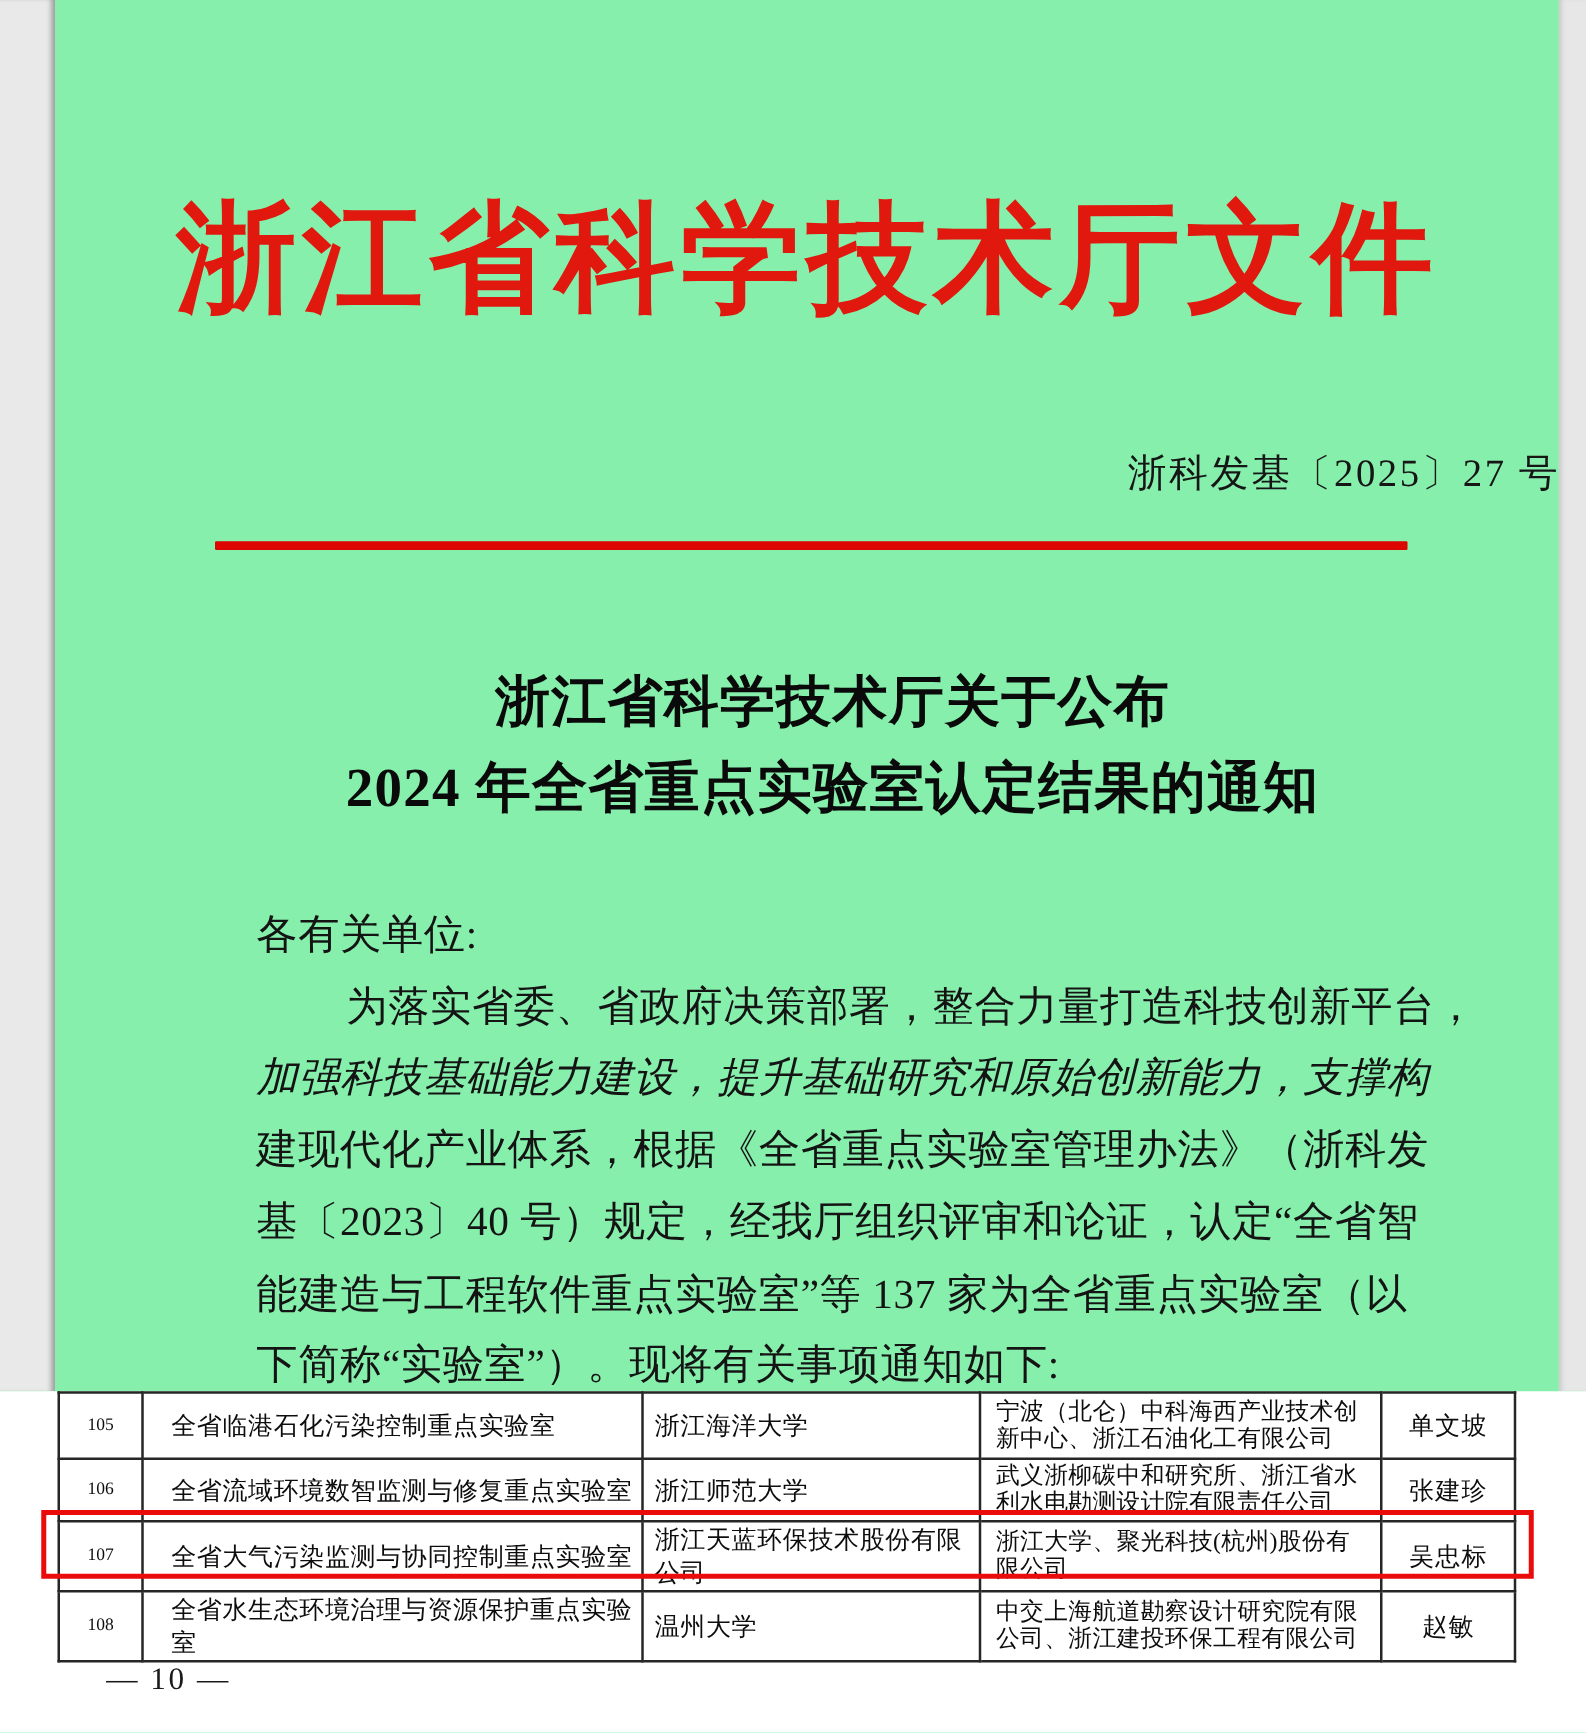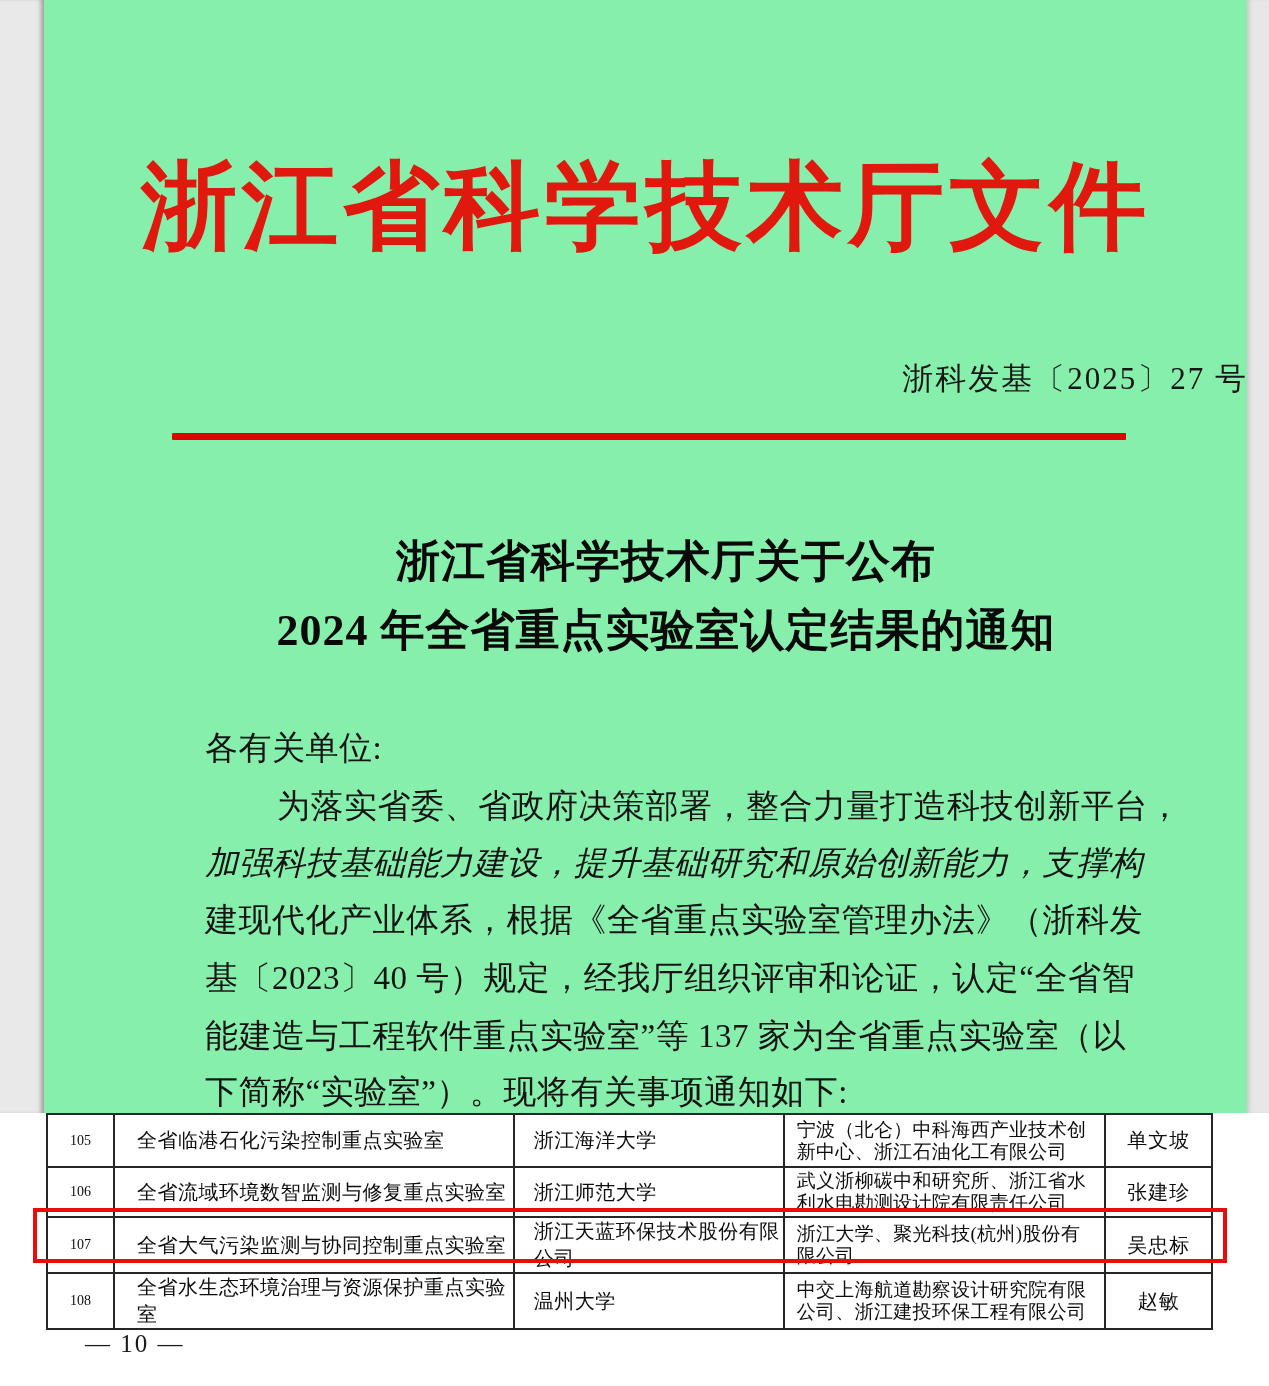--- a/index.html
+++ b/index.html
@@ -61,21 +61,21 @@
     font-family:"Liberation Serif","DejaVu Serif",serif;
     color:#0d0d0d;
   }
   table.result-table td {
     border:2px solid #262626;
     vertical-align:middle;
     overflow:hidden;
   }
   td.c-num   { width:66px;  text-align:center; font-size:14px; }
   td.c-lab   { width:394px; padding-left:22px; font-size:20px; letter-spacing:0.5px; }
-  td.c-org   { width:266px; padding-left:19px; font-size:20px; letter-spacing:0.5px; }
+  td.c-org   { width:266px; padding-left:9px; font-size:20px; letter-spacing:0.5px; }
   td.c-part  { width:317px; padding:2px 12px;  font-size:19px; line-height:22px; letter-spacing:0.3px; }
   td.c-name  { width:105px; text-align:center; font-size:20px; letter-spacing:1px; }
   tr.r-105 { height:53px; }
   tr.r-106 { height:42px; }
   tr.r-107 { height:54px; }
   tr.r-108 { height:54px; }
   .highlight-box {
     position:absolute; left:33px; top:1208px; width:1194px; height:55px;
     border:4px solid #ea0b0b; background:transparent; z-index:5;
   }

